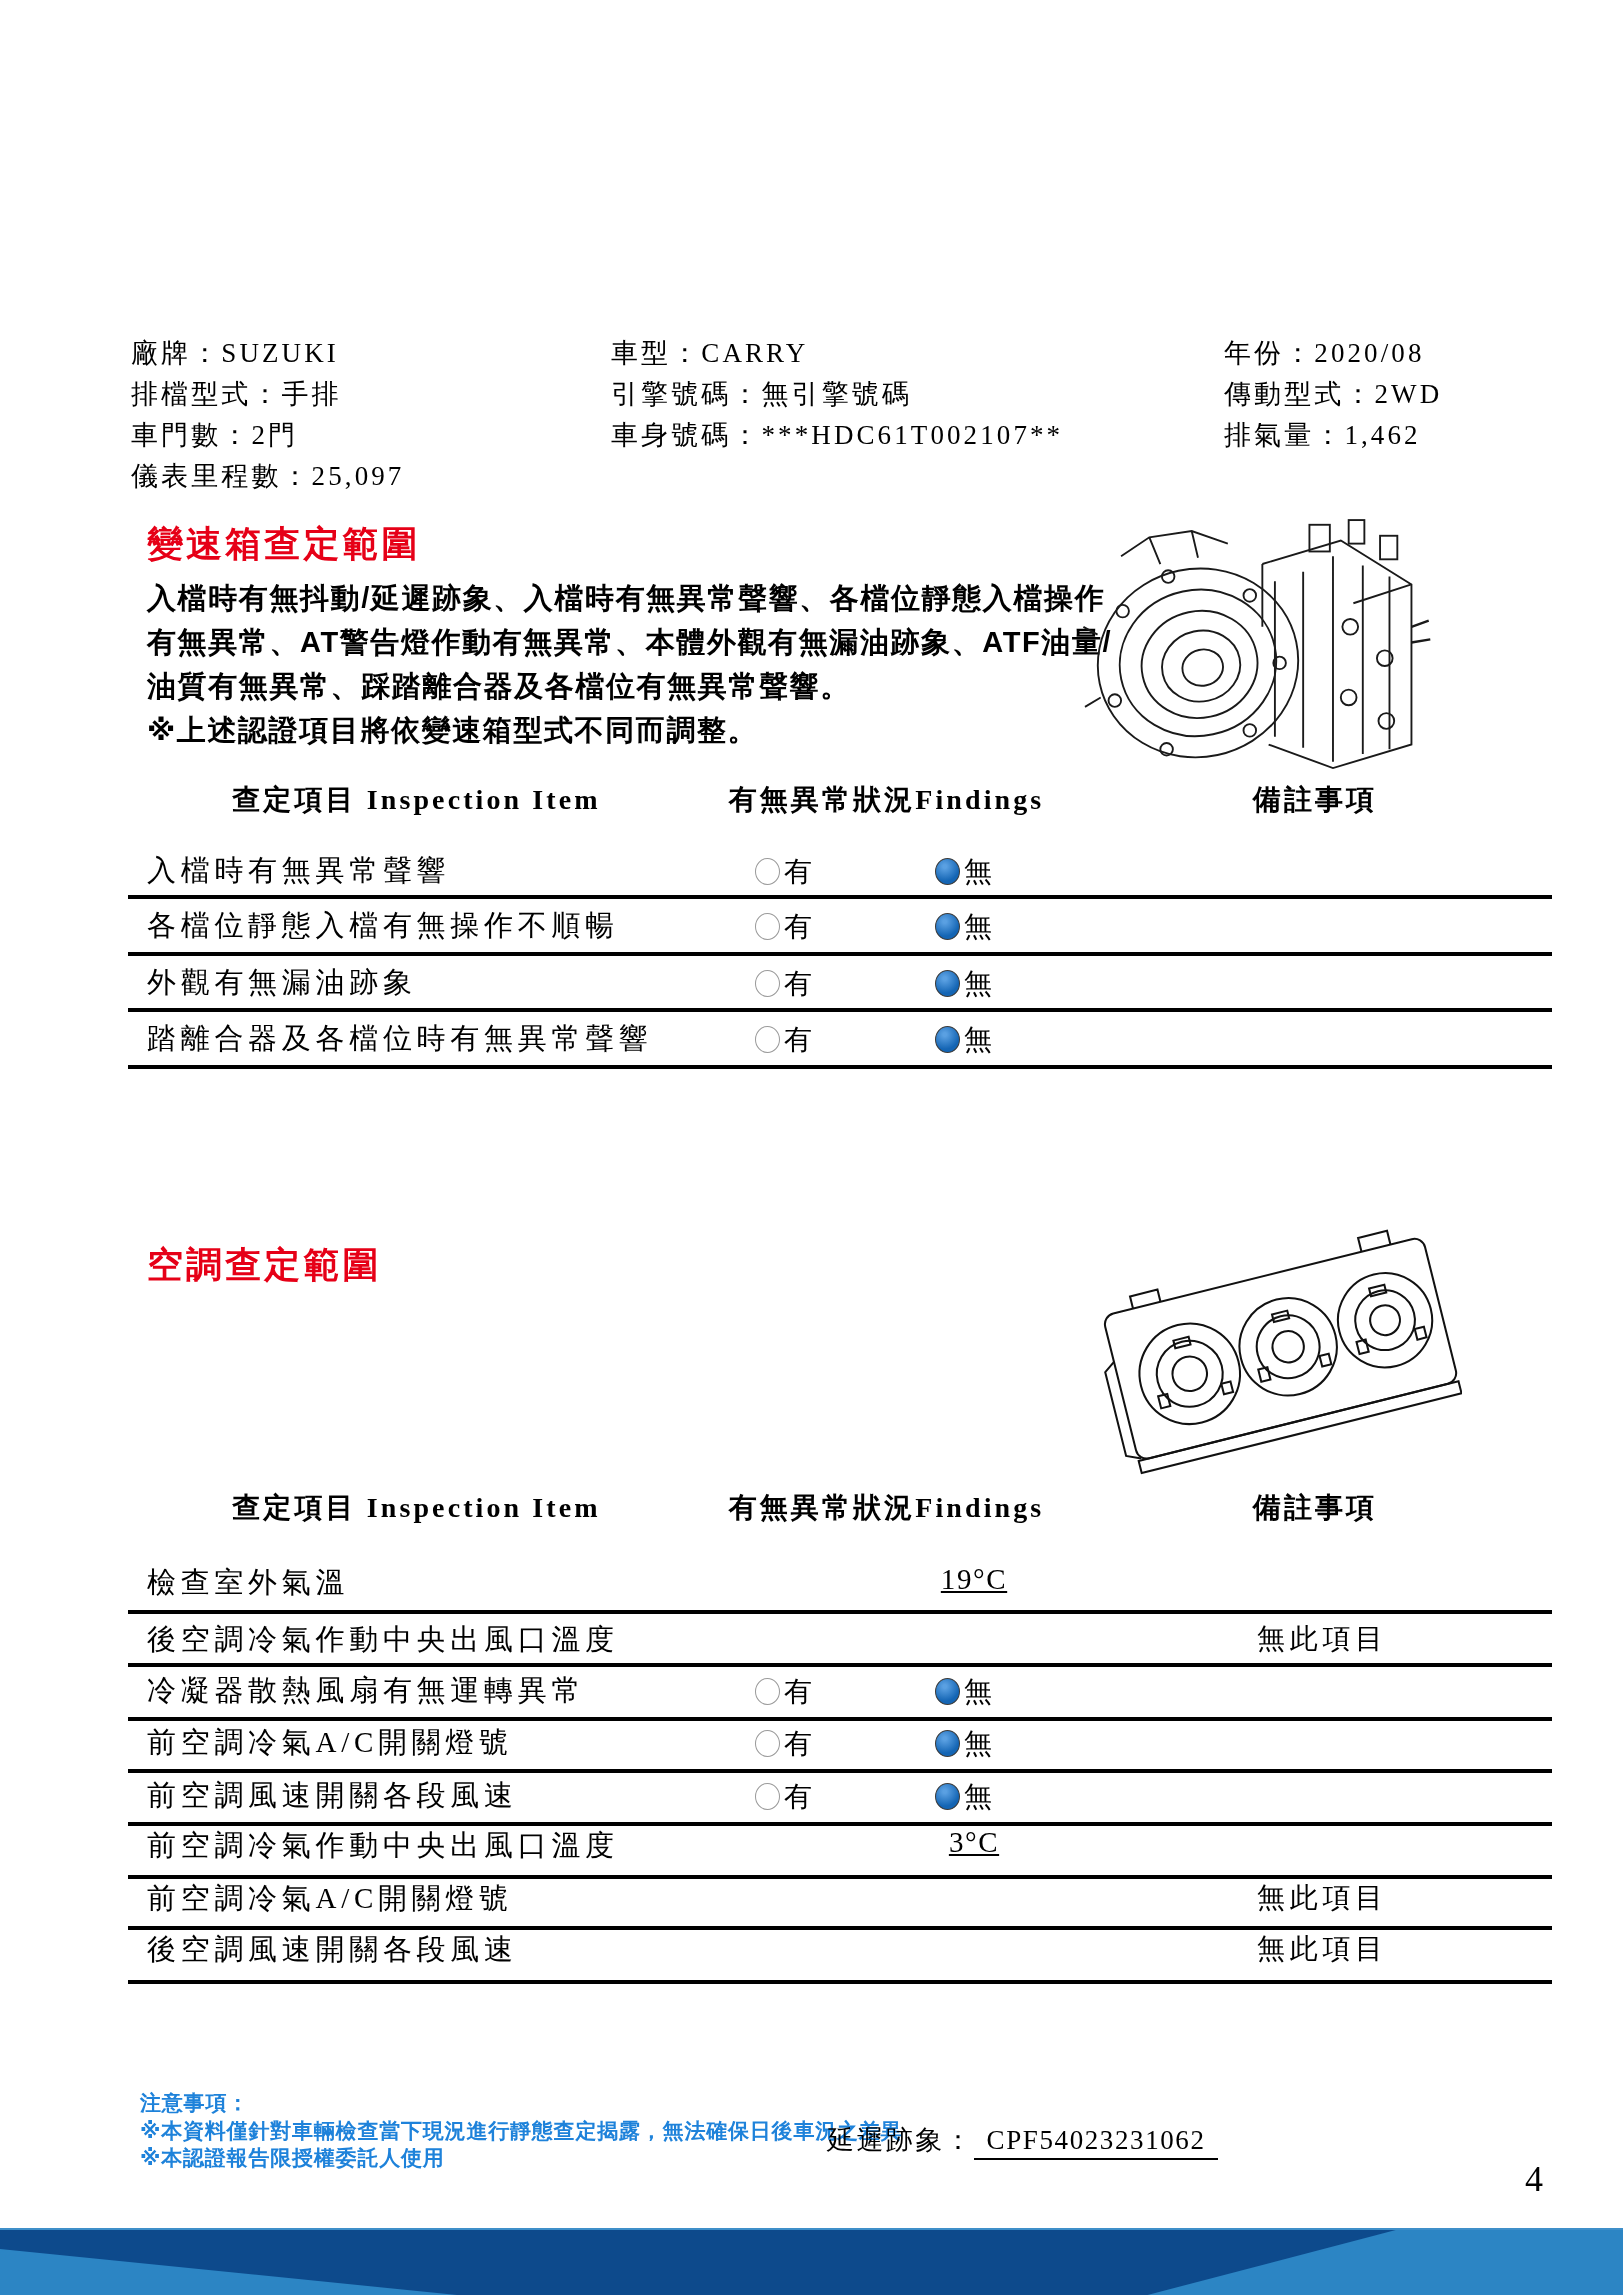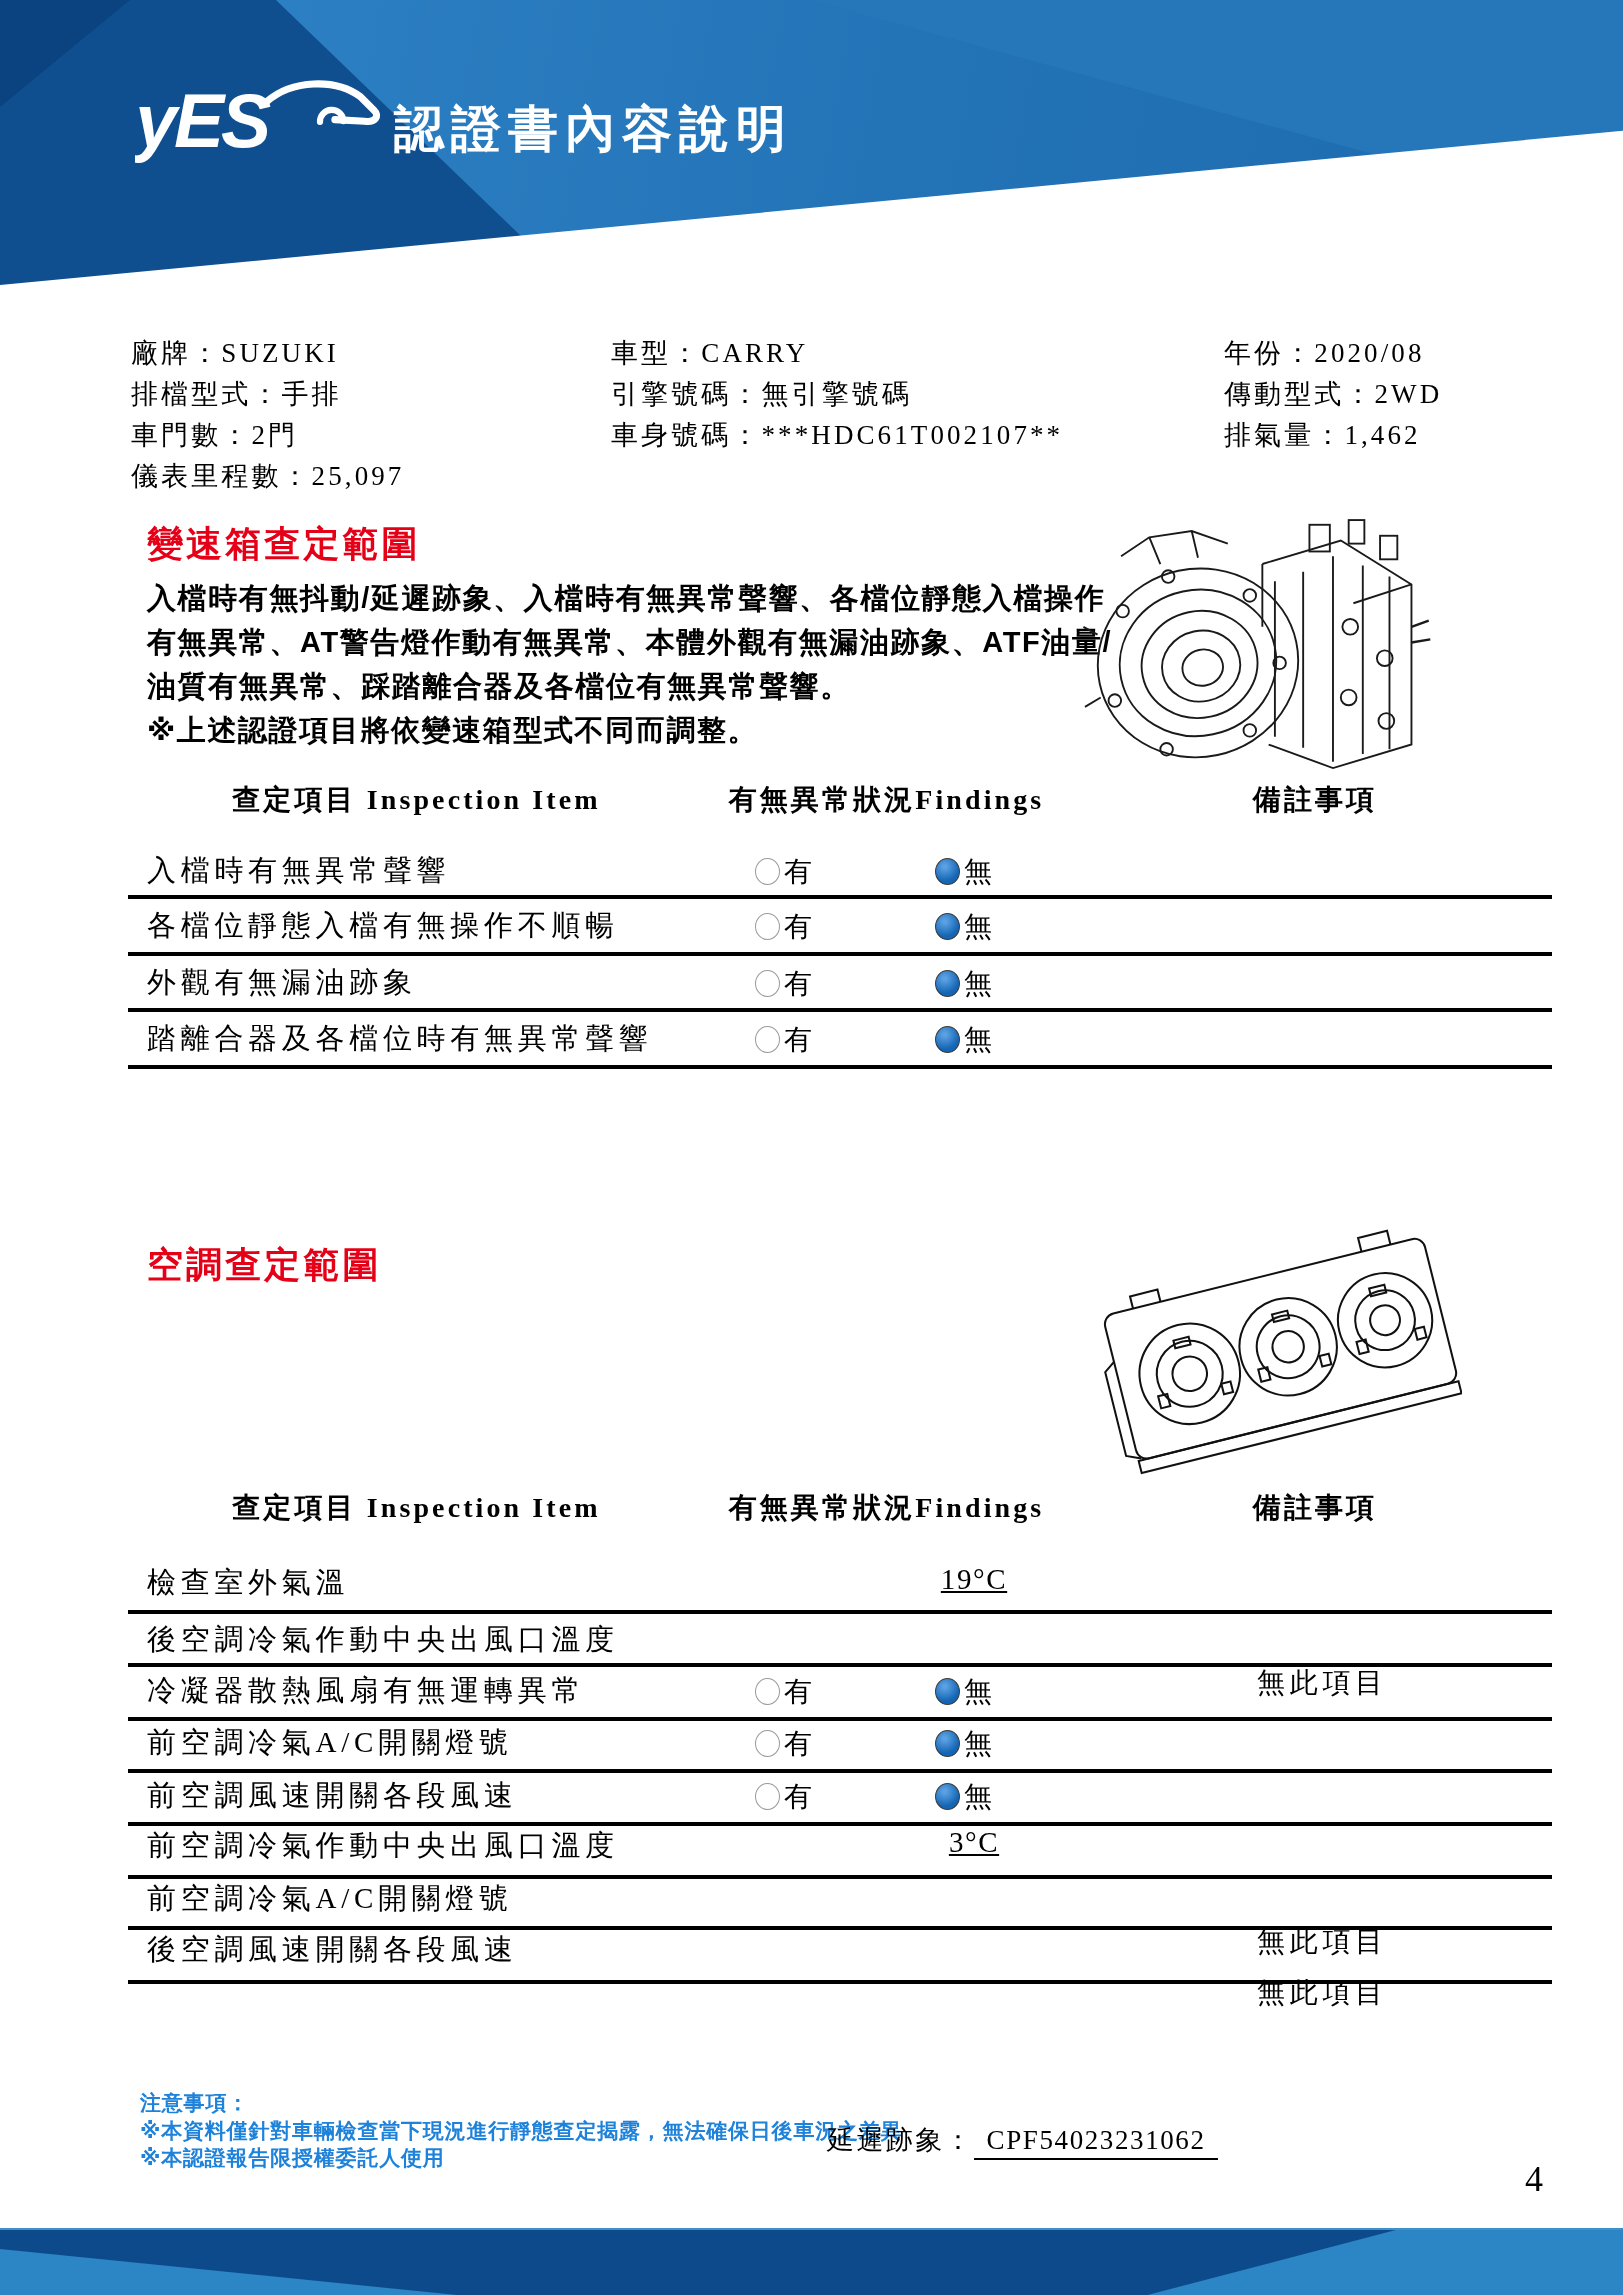--- a/index.html
+++ b/index.html
@@ -31,57 +31,40 @@
          text-align:center;white-space:nowrap;}
   .rule{position:absolute;left:128px;width:1424px;height:3.9px;background:#000;}
   .trow{position:absolute;left:0;width:1623px;height:47px;}
   .trow .rlabel{position:absolute;left:147px;top:6.3px;font-size:29px;letter-spacing:4.7px;white-space:nowrap;}
   .radio-group{position:absolute;top:7.9px;display:flex;align-items:center;}
   .rg-yes{left:755px;} .rg-no{left:935px;}
   .radio-circle{width:23px;height:25px;border:1.6px solid #9a9a9a;border-radius:50%;background:#fff;display:inline-block;}
   .radio-circle.selected{border:1.6px solid #3a3a3a;background:radial-gradient(circle at 38% 30%,#5aa0e2 8%,#1465b4 65%);}
   .radio-label{font-size:28px;margin-left:3.9px;}
   .fvalue{position:absolute;left:911px;top:6.3px;width:126px;text-align:center;font-size:29px;letter-spacing:1.6px;text-decoration:underline;}
-  .fremark{position:absolute;left:1257px;top:6.3px;font-size:28px;letter-spacing:4.7px;white-space:nowrap;margin-top:44px;}
+  .fremark{position:absolute;left:1257px;top:6.3px;font-size:28px;letter-spacing:4.7px;white-space:nowrap;}
   
   .notes-title{position:absolute;left:140px;top:2089px;font-family:"Liberation Sans","DejaVu Sans",sans-serif;
                font-size:21px;font-weight:800;color:#1e82da;letter-spacing:0.8px;}
   .note-line{position:absolute;left:140px;font-family:"Liberation Sans","DejaVu Sans",sans-serif;
              font-size:21px;font-weight:800;color:#1e82da;letter-spacing:0.8px;white-space:nowrap;}
   .cert{position:absolute;left:827px;top:2122px;font-size:27px;letter-spacing:2.4px;white-space:nowrap;}
   .cert .cert-no{display:inline-block;border-bottom:2.4px solid #000;padding:0 12.6px 1.6px 12.6px;letter-spacing:1.6px;}
   .page-num{position:absolute;left:1525px;top:2158px;font-size:36px;letter-spacing:0;}
   .footer-band{position:absolute;left:0;top:2228px;width:1623px;height:68px;background:#0d4a8c;border-top:2.4px solid #3f8fc9;}
   .footer-band .layer{position:absolute;inset:0;}
   .fb-right{background:#2c85c4;clip-path:polygon(86% 0,100% 0,100% 100%,70% 100%);}
   .fb-left{background:#2c85c4;clip-path:polygon(0 28%,30% 100%,0 100%);}
   svg{display:block;}
 </style>
 </head>
 <body>
 
 <div class="page">
 
-  <div class="header">
-    <div class="layer hdr-base"></div>
-    <div class="layer hdr-right"></div>
-    <div class="layer hdr-darkleft"></div>
-    <div class="layer hdr-corner"></div>
-    <div class="layer hdr-stripe"></div>
-    <div class="layer hdr-white"></div>
-
-    <div class="logo">
-      <svg viewBox="0 0 320 115" width="251" height="90">
-        <text x="0" y="92" font-family="Liberation Sans, DejaVu Sans, sans-serif" font-size="96" font-weight="900" font-style="italic" fill="#ffffff" letter-spacing="-4">yES</text>
-        <path d="M168,34 C200,6 256,4 288,28 L305,45 C313,53 306,61 293,59 L255,57" fill="none" stroke="#ffffff" stroke-width="9" stroke-linecap="round"></path>
-        <path d="M236,60 a15,15 0 0 1 30,-1" fill="none" stroke="#ffffff" stroke-width="8" stroke-linecap="round"></path>
-      </svg>
-    </div>
-    <div class="page-title">認證書內容說明</div>
-  </div>
 
   <div>
     <div class="info-line" style="left:131px;top:320px">廠牌：SUZUKI</div>
     <div class="info-line" style="left:131px;top:361px">排檔型式：手排</div>
     <div class="info-line" style="left:131px;top:402px">車門數：2門</div>
     <div class="info-line" style="left:131px;top:443px">儀表里程數：25,097</div>
 
     <div class="info-line" style="left:611px;top:320px">車型：CARRY</div>
     <div class="info-line" style="left:611px;top:361px">引擎號碼：無引擎號碼</div>
     <div class="info-line" style="left:611px;top:402px">車身號碼：***HDC61T002107**</div>

